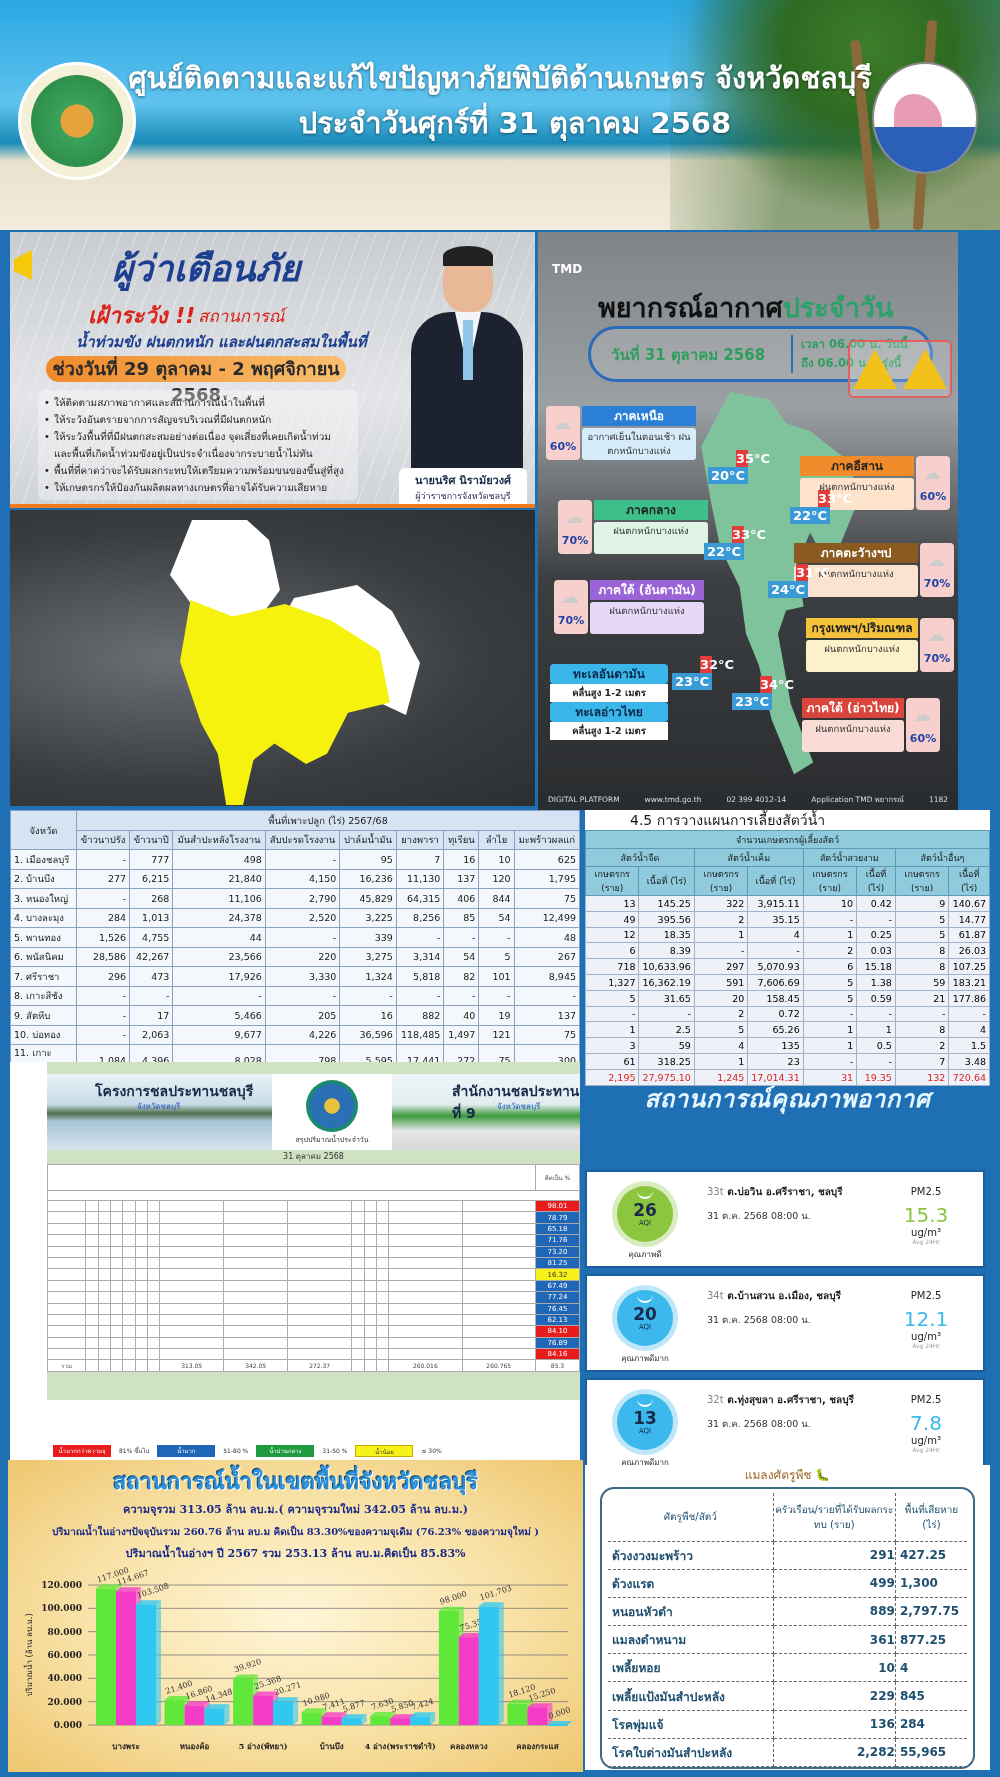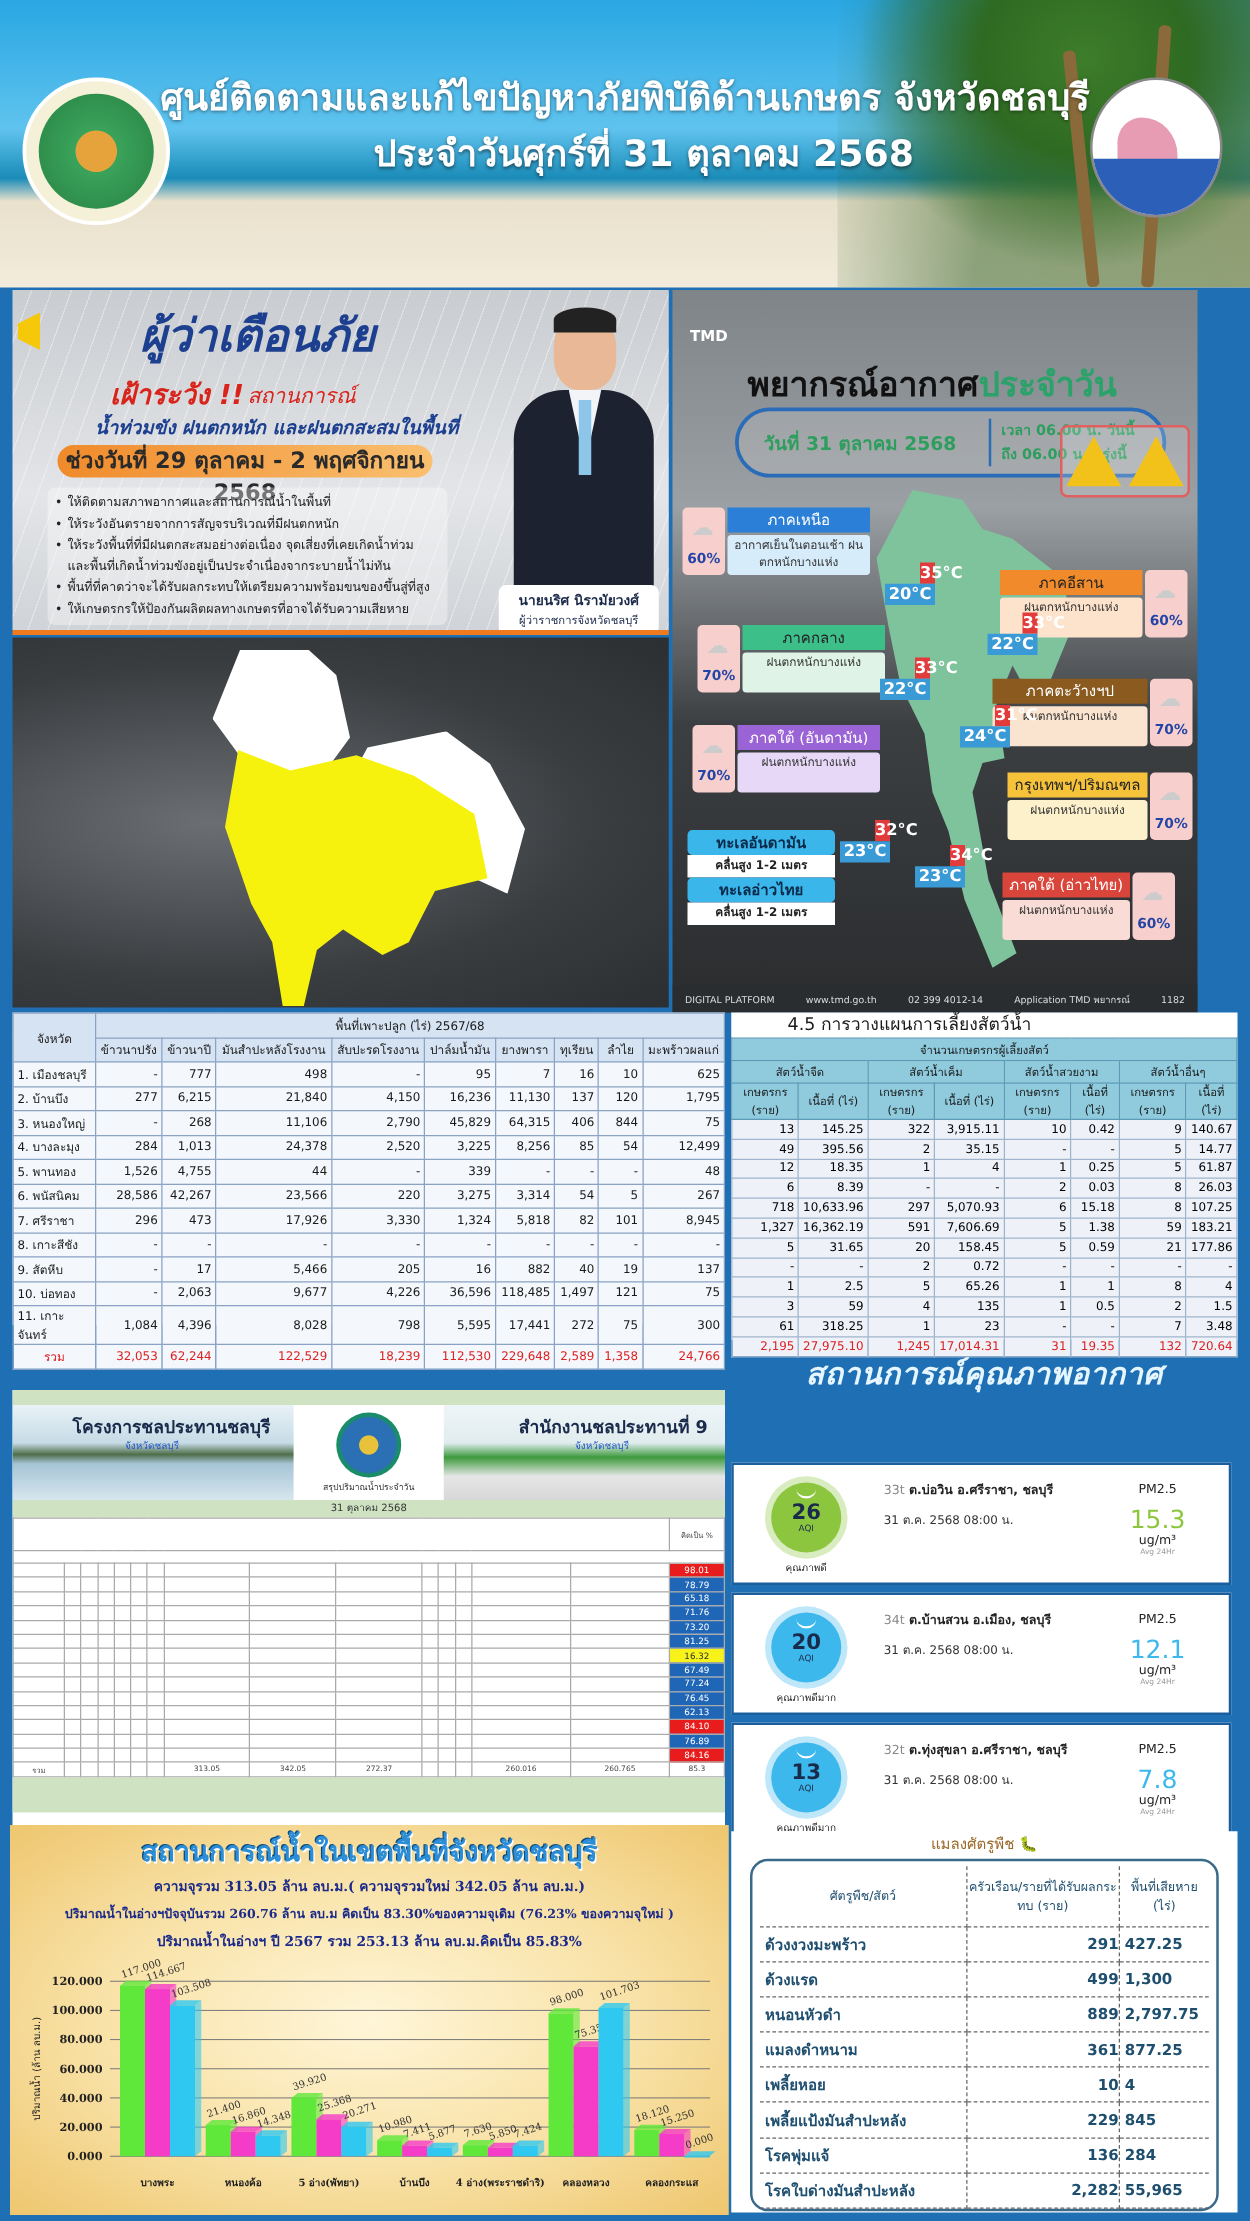--- a/index.html
+++ b/index.html
@@ -47,21 +47,21 @@
   .tmd-logo { position:absolute; left: 14px; top: 30px; font-size: 12px; color:#fff; font-weight:bold; }
   .tmd h2 { position:absolute; left: 60px; top: 54px; font-size: 27px; font-weight: bold; color: #111; }
   .tmd h2 span { color: #2aa26a; }
   .tmd .datebox { position:absolute; left: 50px; top: 94px; width: 345px; height: 56px; border: 3px solid #2a6cb8; border-radius: 28px; background: rgba(255,255,255,0.15); }
   .tmd .datebox .d { position:absolute; left: 20px; top: 14px; font-size: 15px; color: #2e9e5e; font-weight: bold; }
   .tmd .datebox .tm { position:absolute; left: 200px; top: 6px; font-size: 11.5px; color: #2e9e5e; font-weight: bold; line-height: 19px; border-left: 2px solid #2a6cb8; padding-left: 8px; }
   .thmap { position:absolute; left: 160px; top: 160px; width: 160px; height: 390px; background: #7fc39c; clip-path: polygon(20% 0,45% 2%,55% 8%,70% 10%,95% 18%,100% 28%,88% 40%,78% 42%,70% 36%,62% 44%,66% 55%,55% 56%,50% 62%,58% 80%,72% 95%,60% 98%,46% 84%,38% 70%,30% 62%,26% 50%,14% 40%,8% 28%,2% 14%); }
   .region { position:absolute; width: 150px; }
   .region .pct { position:absolute; left: 0; top: 0; width: 34px; height: 54px; background: #f7cfcc; border-radius: 4px; font-size: 11px; color: #2444a6; font-weight: bold; text-align:center; padding-top: 34px; }
   .region .pct::before { content: "☁"; position:absolute; left: 7px; top: 6px; font-size: 18px; color: #ccc; }
-  .region .nm { position:absolute; left: 36px; top: 0; width: 114px; height: 20px; font-size: 12px; font-weight: normal; text-align: center; line-height: 20px; color: #222; }
+  .region .nm { position:absolute; left: 36px; top: 0; width: 114px; height: 20px; font-size: 12px; font-weight: bold; text-align: center; line-height: 20px; color: #222; }
   .region .ds { position:absolute; left: 36px; top: 22px; width: 114px; height: 32px; font-size: 9.5px; text-align:center; color:#333; line-height: 14px; padding-top: 2px; border-radius: 3px; }
   .region.right .pct { left: auto; right: 0; }
   .region.right .nm, .region.right .ds { left: 0; }
   .temp { position:absolute; width: 40px; font-size: 13px; font-weight: bold; color: #fff; text-align:center; }
   .temp .hi { background: #e23b3b; display:block; line-height: 17px; margin-left: 28px; }
   .temp .lo { background: #3a9ad6; display:block; line-height: 17px; }
   .hazard { position:absolute; left: 310px; top: 108px; width: 104px; height: 58px; border: 2px solid #e06060; border-radius: 6px; background: rgba(255,255,255,0.2); display:flex; justify-content: space-around; align-items: center; }
   .hazard .tri { width: 0; height: 0; border-left: 22px solid transparent; border-right: 22px solid transparent; border-bottom: 40px solid #f2c21b; position: relative; }
   .sea-box { position:absolute; left: 12px; width: 118px; }
   .sea-box .sn { background: #3ab6ea; color: #0b2a4a; font-size: 12px; font-weight: bold; text-align: center; height: 20px; line-height: 20px; border-radius: 4px; }
@@ -84,21 +84,21 @@
   .crop table tr.total td { color: #d22; background: #f4f7fb; }
 
   
   .aqua { position:absolute; left: 585px; top: 810px; width: 405px; height: 262px; background: #fff; }
   .aqua h3 { font-size: 14px; font-weight: normal; color: #1a1a1a; padding-left: 45px; height: 20px; line-height: 20px; }
   .aqua table th { background: #8fcadd; font-weight: normal; font-size: 9px; border: 1px solid #5c9ab8; height: 18px; color: #1a1a1a; }
   .aqua table td { border: 1px solid #9fb4cc; font-size: 9.5px; text-align:right; padding: 0 3px; height: 15.8px; background: #eef2f8; }
   .aqua table tr.total td { color: #d22; margin-top: 15px; }
 
   
-  .irr { position:absolute; left: 10px; top: 1112px; width: 570px; height: 466px; background: #fff; overflow:hidden; }
+  .irr { position:absolute; left: 10px; top: 1062px; width: 570px; height: 466px; background: #fff; overflow:hidden;padding-left:37px; }
   .irr-top { height: 12px; background: #cfe3c2; }
   .irr-banner { height: 76px; display:flex; }
   .irr-banner .b1 { width: 225px; background: linear-gradient(180deg, #e9f2f7 0%, #c6dbe6 40%, #4f6e4a 52%, #a6c4d6 62%, #d7e6ee 100%); position: relative; }
   .irr-banner .b2 { width: 120px; background: #fff; position: relative; text-align:center; }
   .irr-banner .b3 { flex: 1; background: linear-gradient(180deg, #eef5f8 0%, #e1ecef 40%, #3d9a3d 55%, #e6e6e6 75%, #d7d7d7 100%); position: relative; }
   .irr-banner .t { position:absolute; font-size: 14px; font-weight: bold; color: #1a2a4a; }
   .irr-banner .s { position:absolute; font-size: 8px; color: #2255cc; }
   .rid-logo { width: 52px; height: 52px; border-radius: 50%; background: radial-gradient(circle, #e8c23a 0 20%, #2b6fb5 22% 60%, #1a8c6a 62%); margin: 6px auto 2px; }
   .irr-date { height: 14px; background: #cfe3c2; text-align:center; font-size: 8px; line-height: 14px; color:#333; }
   .irr table td, .irr table th { border: 1px solid #aaa; font-size: 6px; height: 11.4px; padding: 0 2px; color: #444; text-align: center; }

